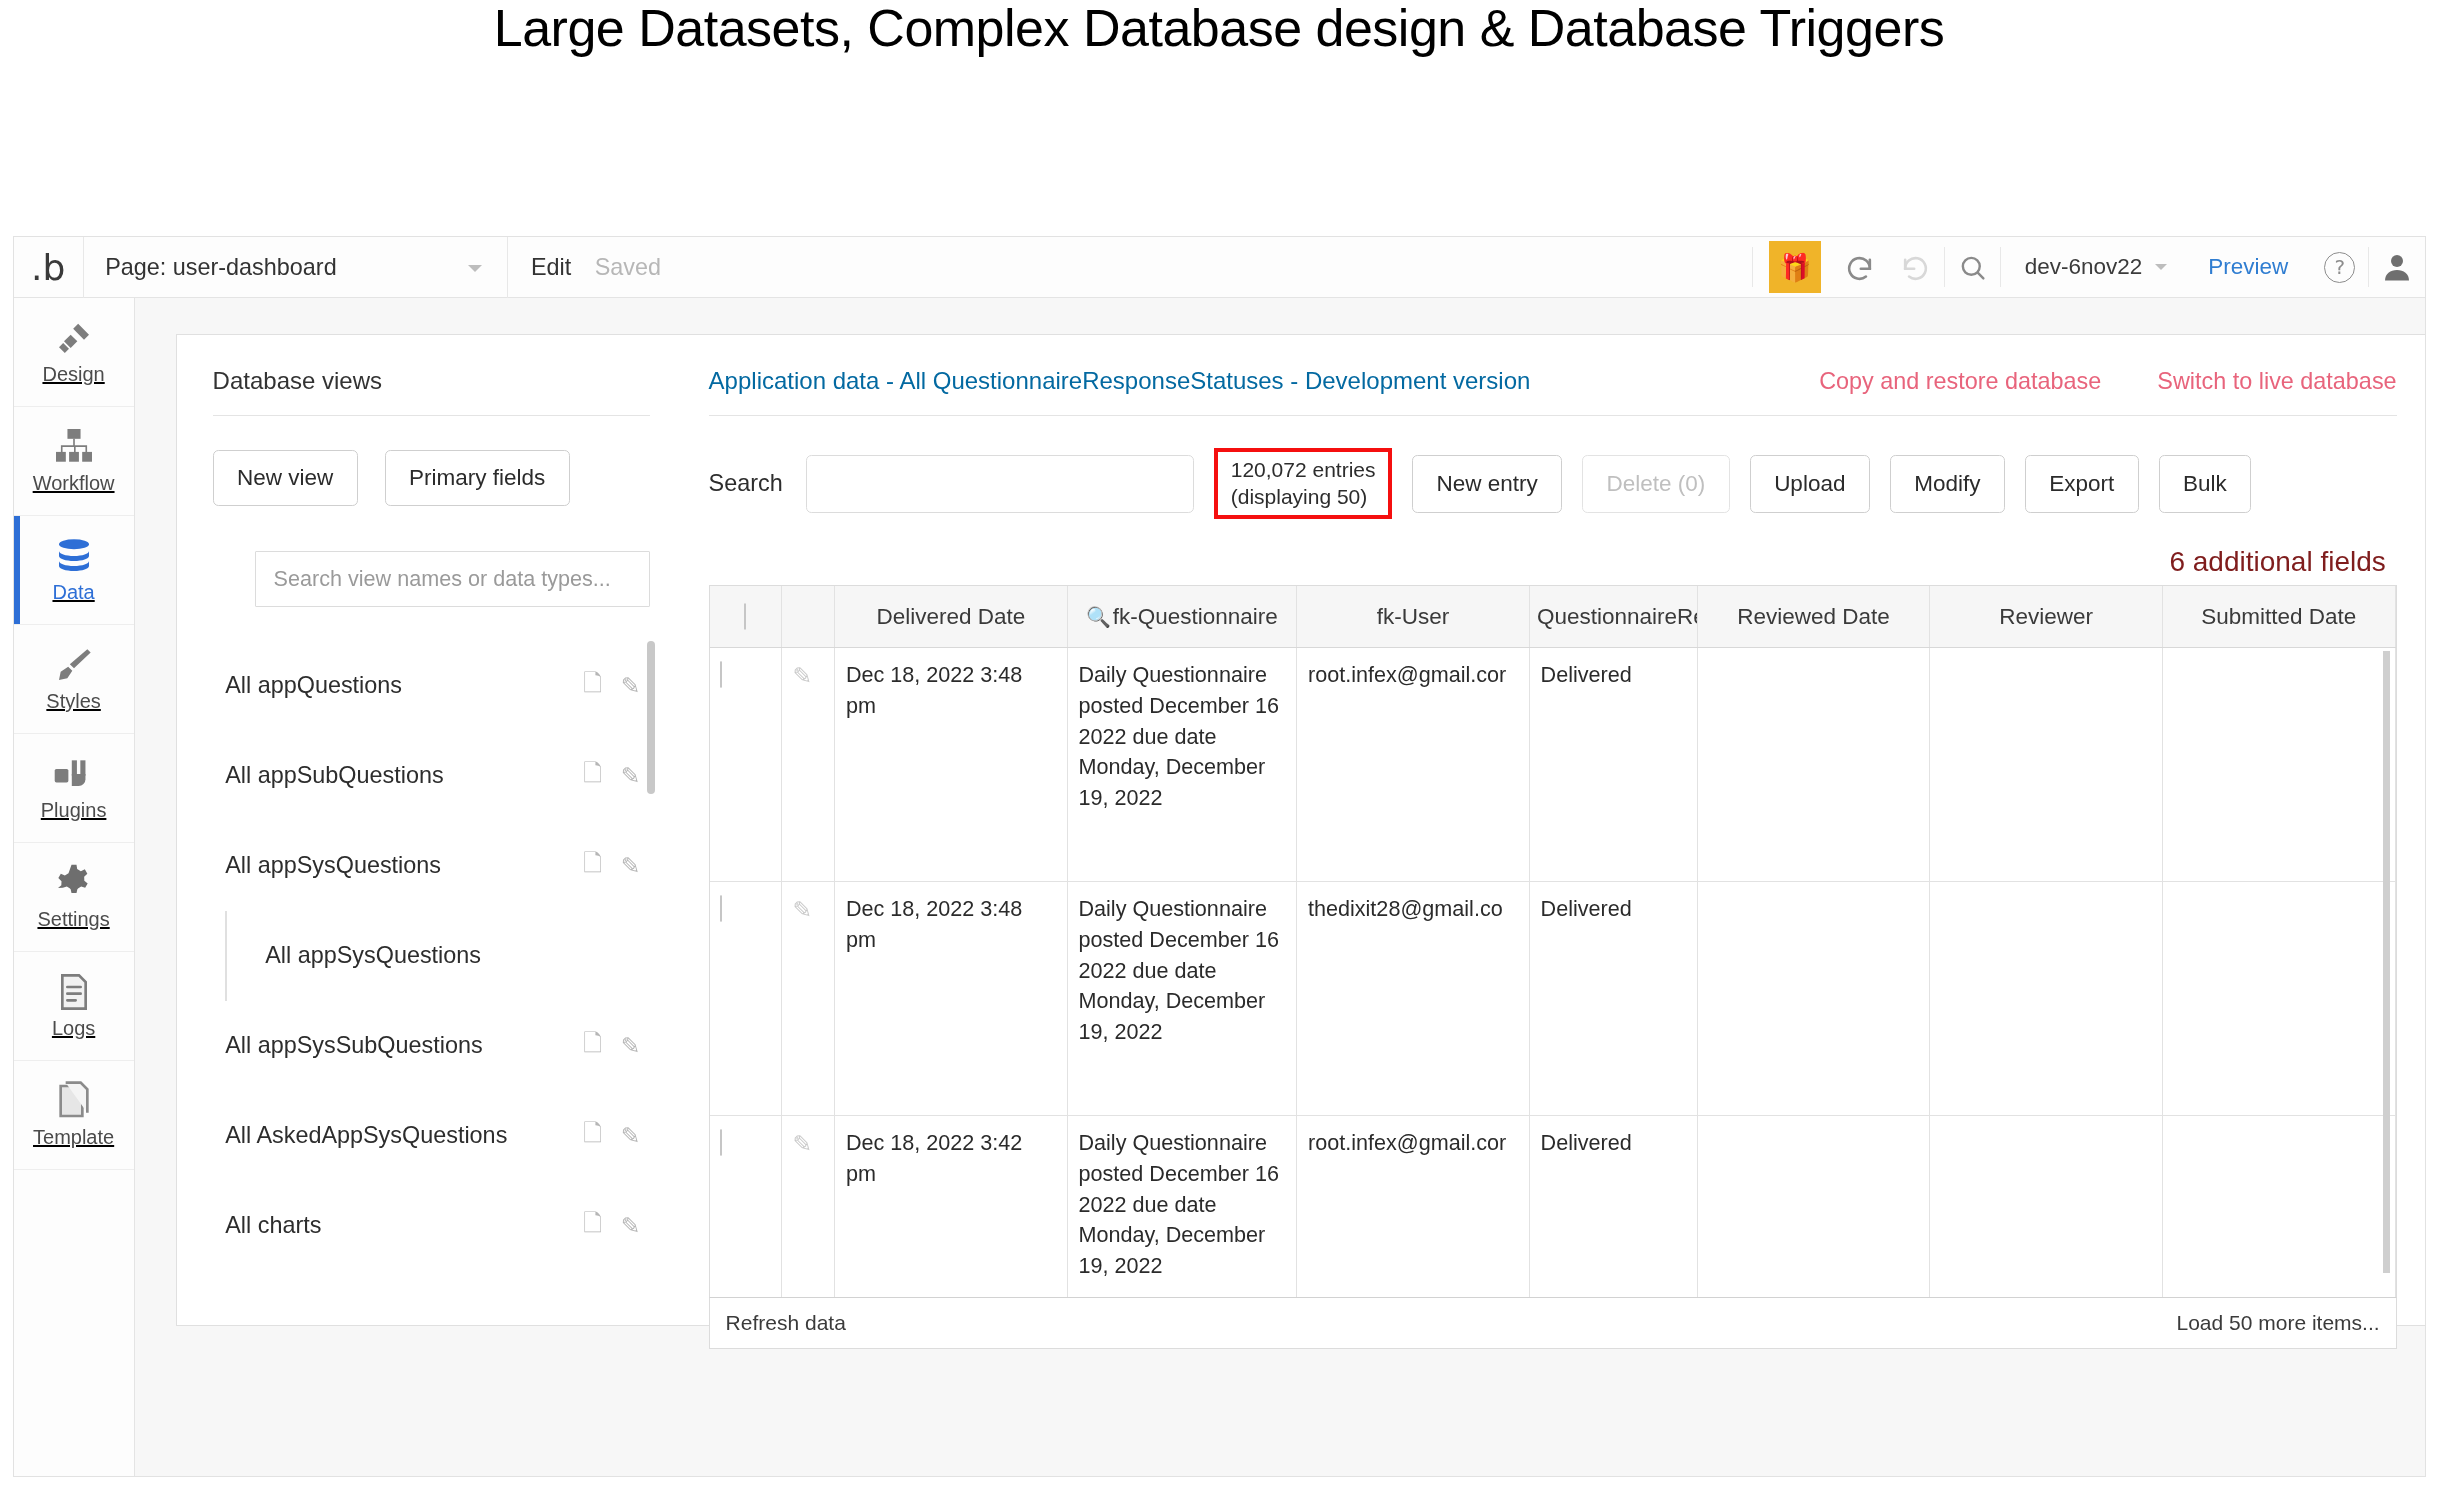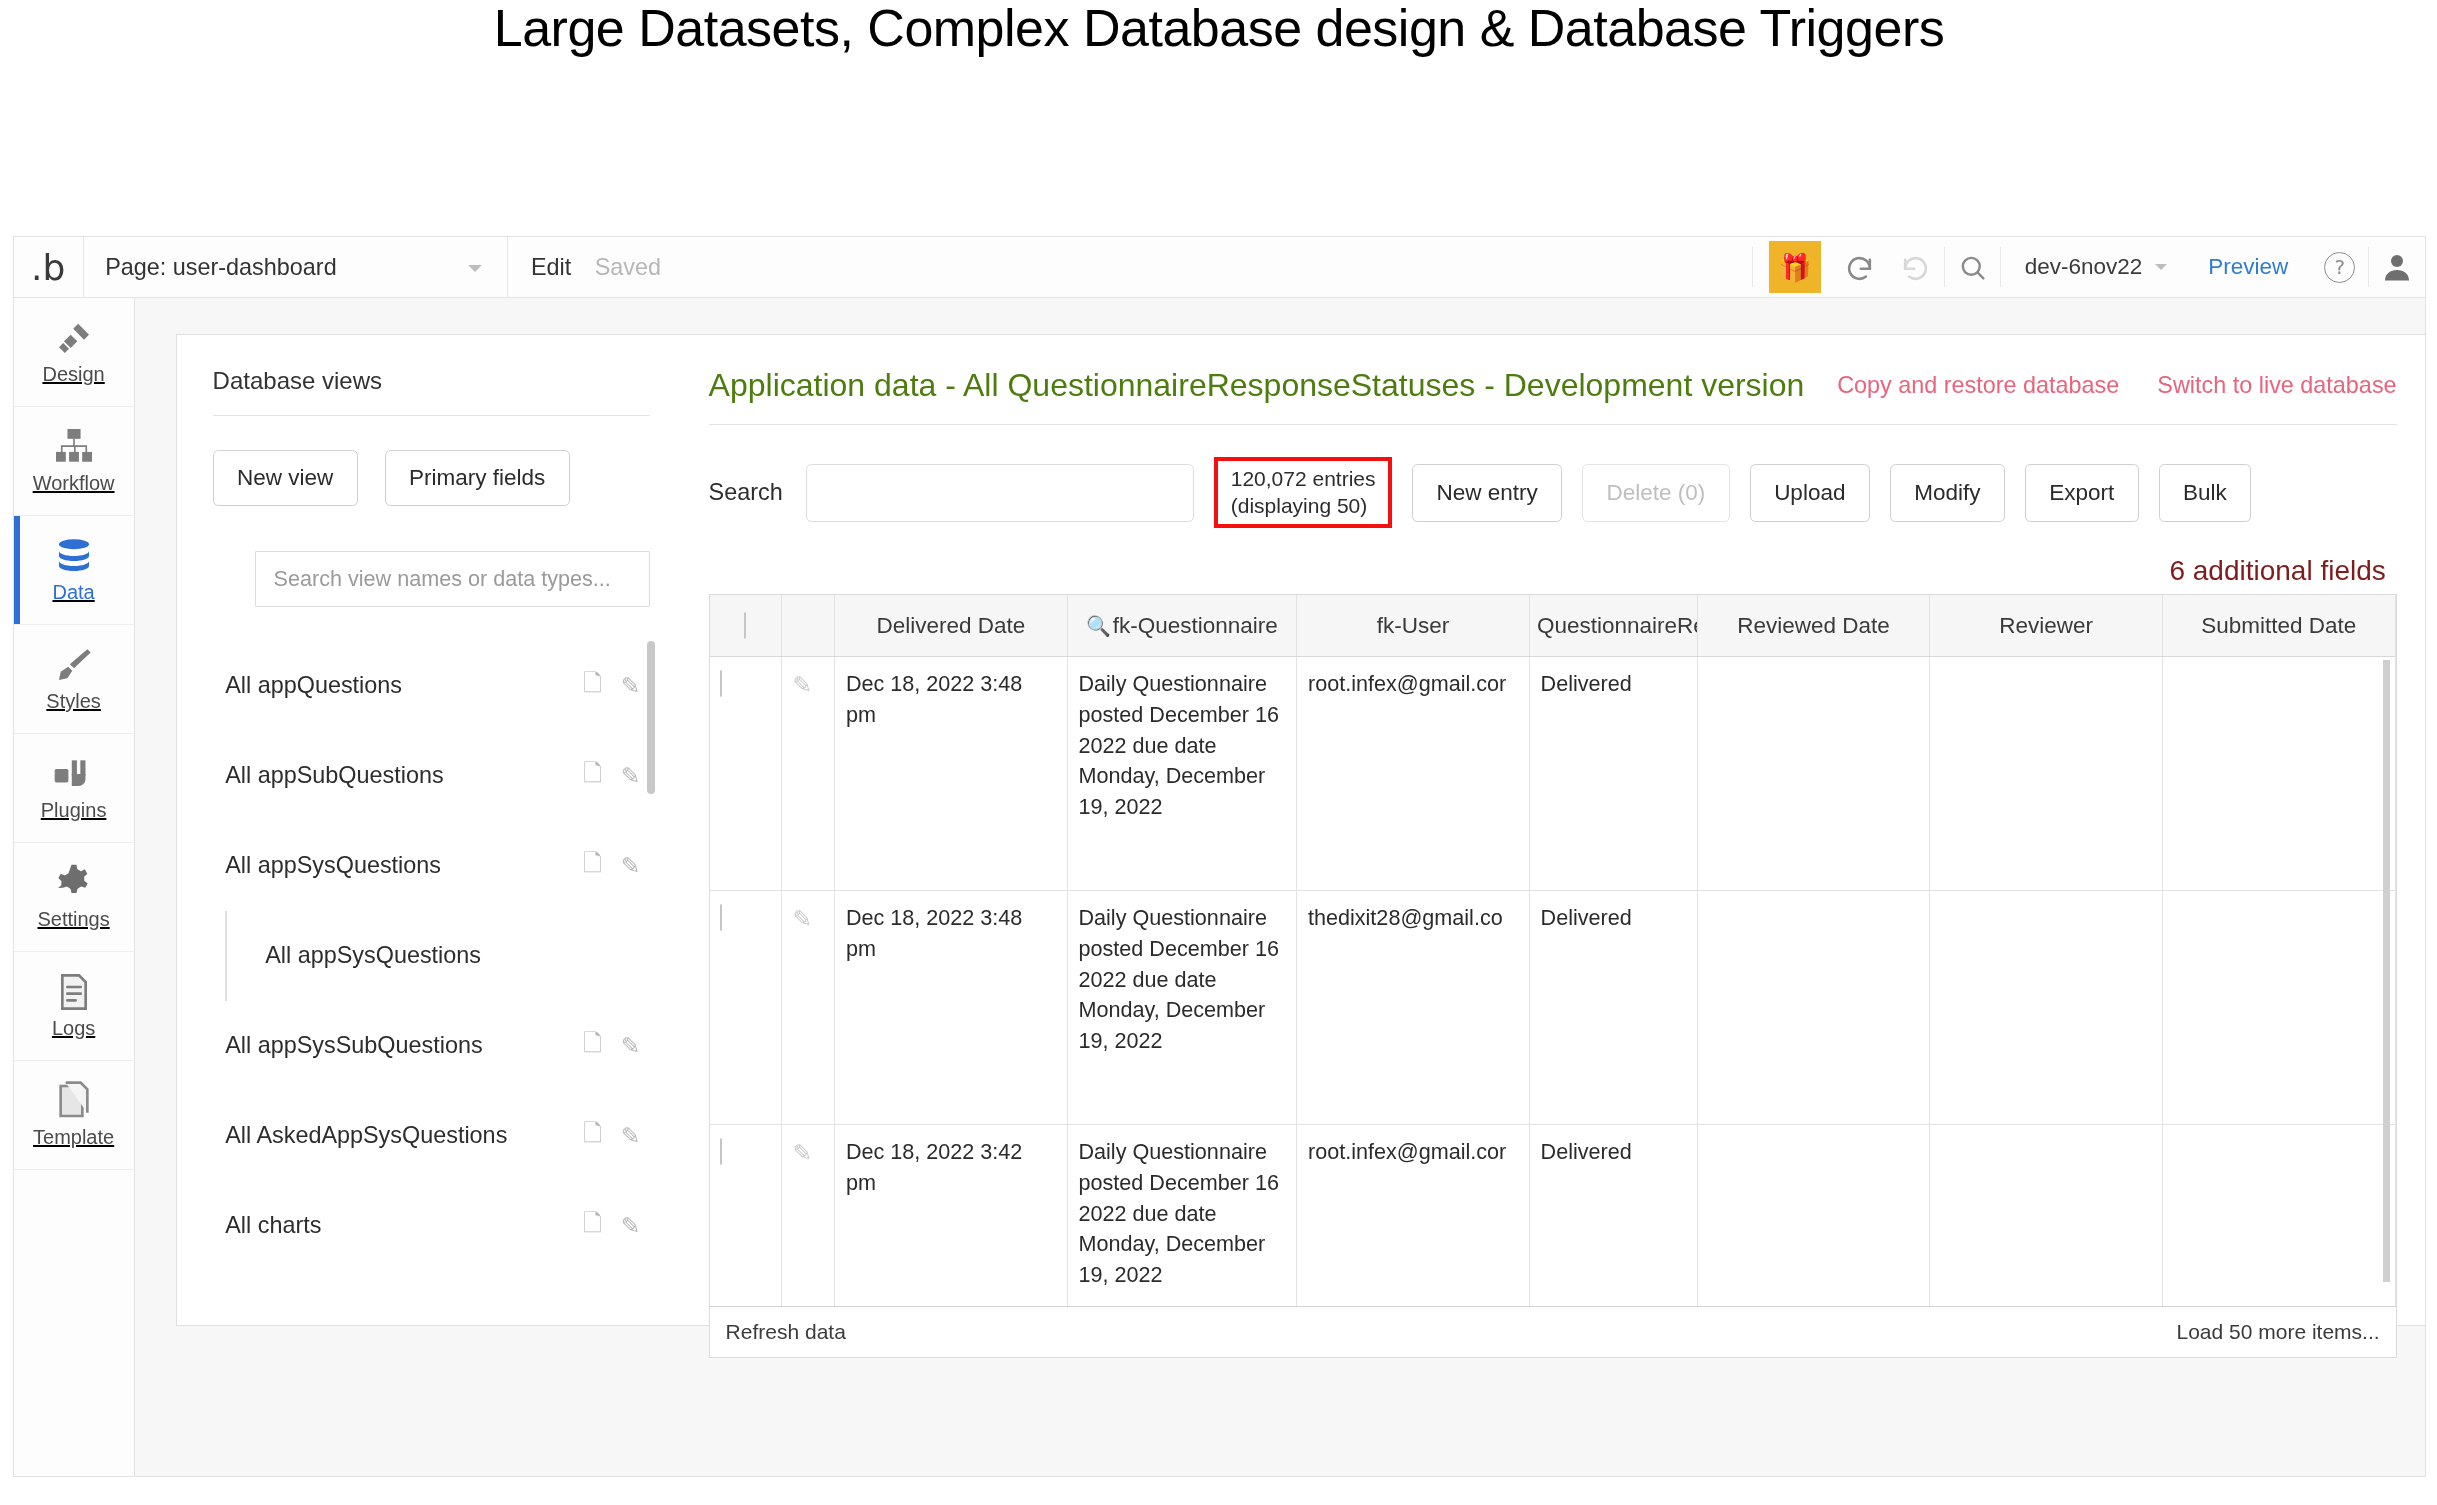--- a/index.html
+++ b/index.html
@@ -255,22 +255,22 @@
   
   .data-col {
     flex: 1;
     padding: 32px 36px 0 27px;
     position: relative;
     min-width: 0;
   }
   .data-head {
     display: flex; align-items: center;
   }
-  .data-title { font-size: 32px; color: #4d7c0f; }
-  .data-links { margin-left: auto; display: flex; gap: 38px; }
+  .data-title { font-size: 24px; color: #0369a1; }
+  .data-links { margin-left: auto; display: flex; gap: 56px; }
   .dlink { font-size: 23.4px; color: #e8647c; white-space: nowrap; }
   .data-rule { height: 0.9px; background: #e4e4e4; margin-top: 20px; }
 
   .search-row {
     display: flex; align-items: center;
     margin-top: 32px;
     gap: 0;
   }
   .search-label { font-size: 23.4px; color: #2d2d2d; margin-right: 23.4px; }
   .search-input {

